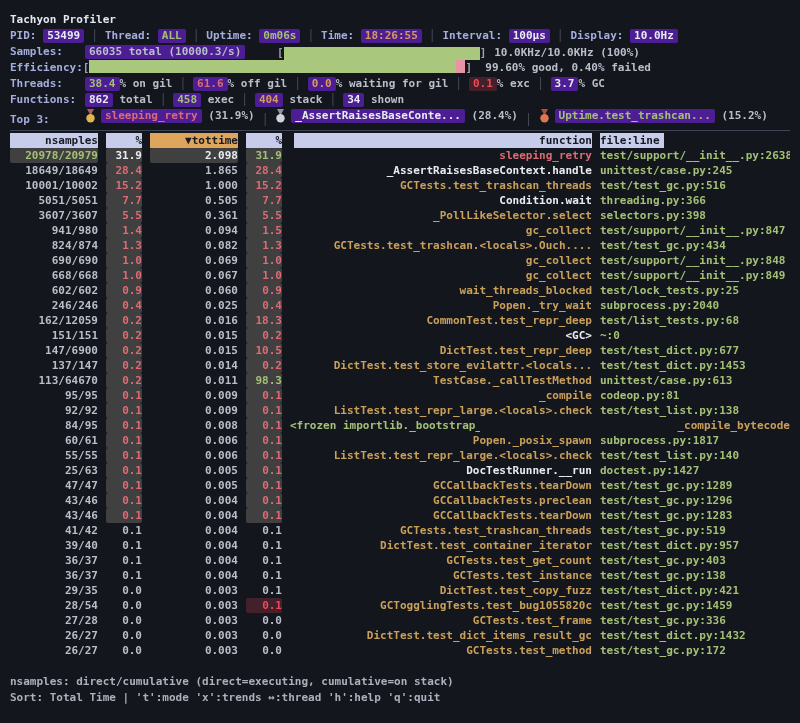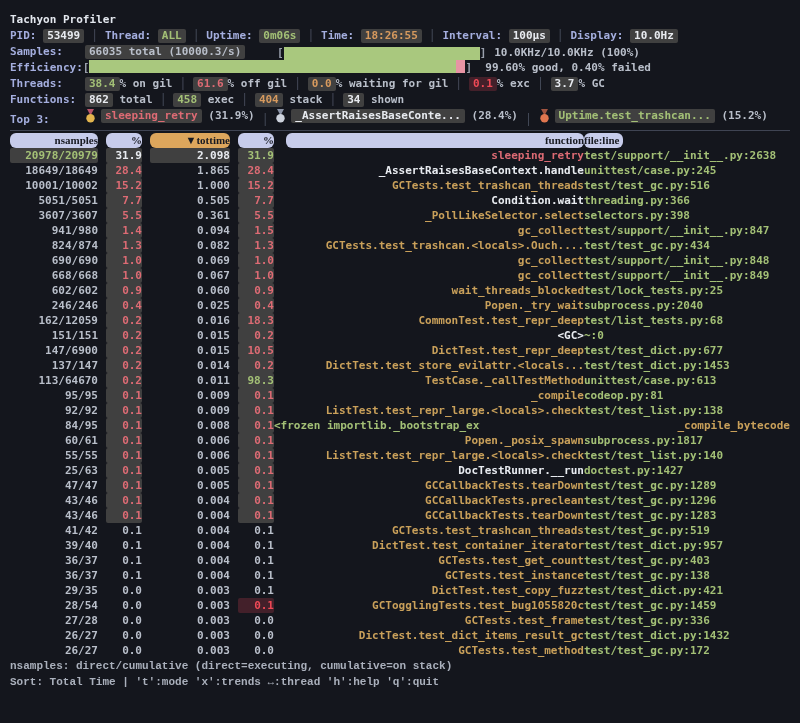--- a/index.html
+++ b/index.html
@@ -11,54 +11,54 @@
     font-size:11px;
     font-weight:700;
     overflow:hidden;
   }
   .screen{padding:12px 10px 0 10px;position:relative;}
   .line{height:16px;line-height:16px;white-space:nowrap;position:relative;}
   .title-line span{color:#e3e7ee;}
   .lbl{color:#a4aede;}
   .w75{display:inline-block;width:75px;}
   .sep{color:#4a4f5e;margin:0 7px;}
-  .box{background:#404040;border-radius:2px;padding:0 4px;display:inline-block;line-height:14px;}
+  .box{background:#4c1d95;border-radius:2px;padding:0 4px;display:inline-block;line-height:14px;}
   .c-green{color:#a3c076;}
   .c-red{color:#dd6b74;}
   .c-gold{color:#c9a05a;}
   .c-orange{color:#d79a5e;text-align:center;}
   .c-white{color:#e8ebf0;}
   .c-redbg{color:#ef4956;background:#43202a;border-radius:2px;}
   .c-file{color:#a3c076;}
   .bracket{color:#9aa0ad;}
   .bar{display:inline-block;height:13px;vertical-align:-2px;background:transparent;}
   .bar-inner{display:flex;height:13px;width:100%;}
   .fill-green{background:#a9c87e;height:13px;}
   .fill-pink{background:#e794a4;height:13px;min-width:9px;}
   .bar-group{position:absolute;top:1px;left:267px;display:flex;align-items:center;}
   .bar-group .after{margin-left:8px;}
   .rule{border:none;border-top:1px solid #3f4453;margin:6px 0 2px 0;}
   
   .thead,.trow{display:flex;height:15px;line-height:15px;}
-  .hcell{color:#181a22;background:#c7cceb;border-radius:6px;font-family:Liberation Serif, serif;}
+  .hcell{color:#181a22;background:#c7cceb;border-radius:0;}
   .hcell.sorted{background:#dda65c;}
   .cell,.hcell{overflow:hidden;white-space:nowrap;}
   .ns{width:88px;text-align:right;}
   .p1{width:36px;margin-left:8px;text-align:right;}
-  .tt{width:80px;margin-left:8px;text-align:right;}
+  .tt{width:88px;margin-left:8px;text-align:right;}
   .p2{width:36px;margin-left:8px;text-align:right;}
   .fn{width:298px;margin-left:12px;text-align:right;}
-  .fl{flex:1;text-align:left;}
+  .fl{flex:1;margin-left:8px;text-align:left;}
   .hcell.fl{flex:0 0 auto;padding-right:4px;}
   .trow .hl{background:#404040;border-radius:2px;}
   .trow{font-weight:700;}
   .t3item{display:inline-flex;align-items:center;}
   .medal{margin-right:5px;}
   .num{font-weight:700;}
-  .footer{color:#aab0bc;font-family:Liberation Mono, monospace;}
+  .footer{margin-top:16px;color:#aab0bc;}
   .footer .line{height:16px;}
 </style>
 </head>
 <body>
 
 <div class="screen">
 
   <div class="line title-line">
     <span>Tachyon Profiler</span>
   </div>

